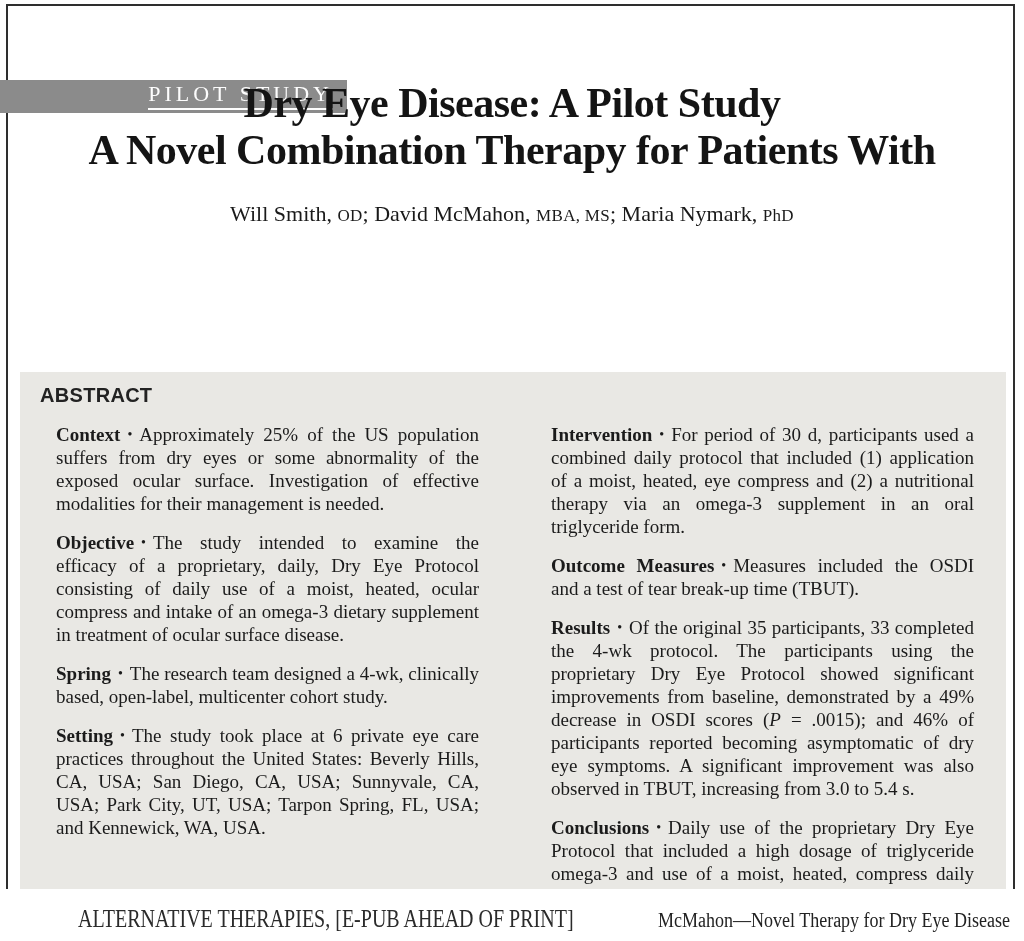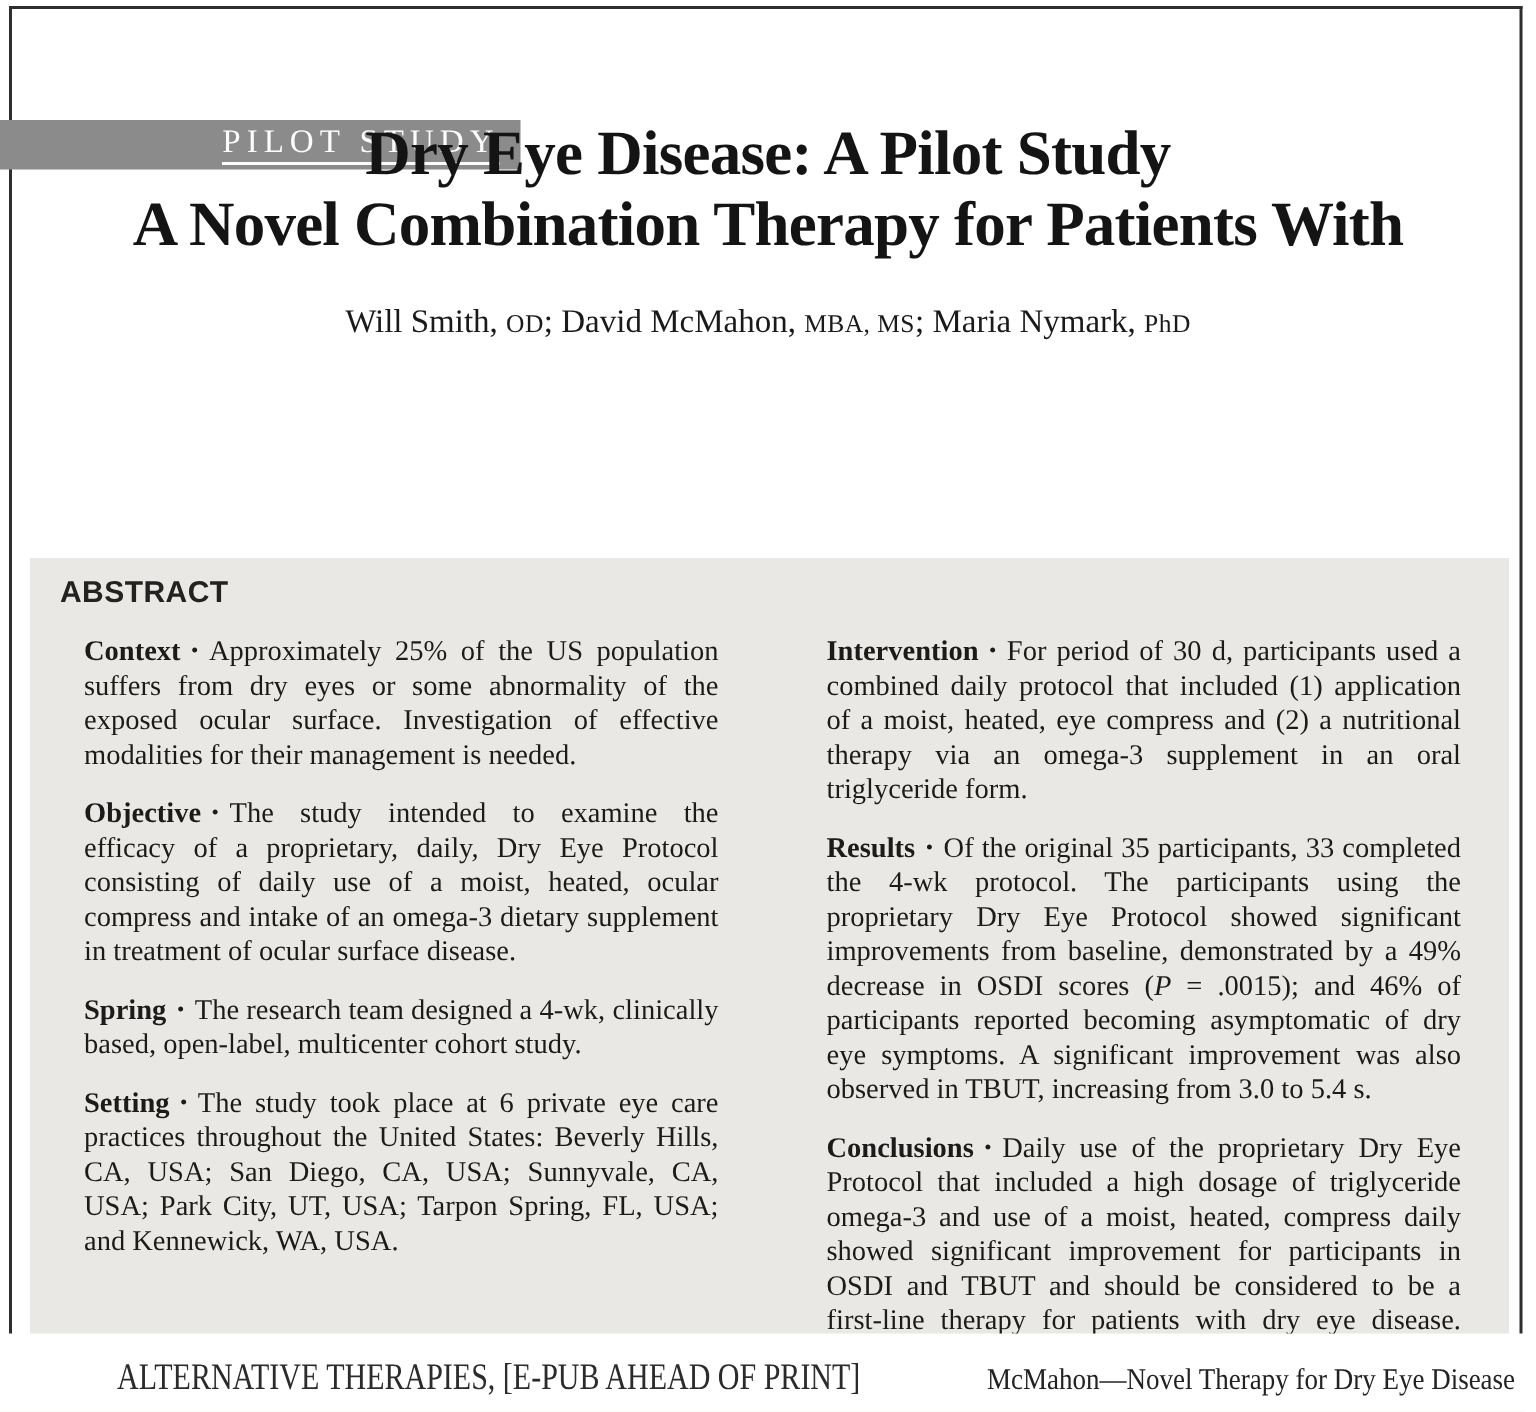--- a/index.html
+++ b/index.html
@@ -151,19 +151,20 @@
 <div class="abstract-box">
   <div class="abs-col">
     <div class="abs-heading">ABSTRACT</div>
     <p class="abs-para"><b class="abs-label">Context</b><span class="bullet">•</span><span>Approximately 25% of the US population suffers from dry eyes or some abnormality of the exposed ocular surface. Investigation of effective modalities for their management is needed.</span></p>
     <p class="abs-para"><b class="abs-label">Objective</b><span class="bullet">•</span><span>The study intended to examine the efficacy of a proprietary, daily, Dry Eye Protocol consisting of daily use of a moist, heated, ocular compress and intake of an omega-3 dietary supplement in treatment of ocular surface disease.</span></p>
     <p class="abs-para"><b class="abs-label">Spring</b><span class="bullet">•</span><span>The research team designed a 4-wk, clinically based, open-label, multicenter cohort study.</span></p>
     <p class="abs-para"><b class="abs-label">Setting</b><span class="bullet">•</span><span>The study took place at 6 private eye care practices throughout the United States: Beverly Hills, CA, USA; San Diego, CA, USA; Sunnyvale, CA, USA; Park City, UT, USA; Tarpon Spring, FL, USA; and Kennewick, WA, USA.</span></p>
   </div>
   <div class="abs-col abs-col-right">
     <p class="abs-para"><b class="abs-label">Intervention</b><span class="bullet">•</span><span>For period of 30 d, participants used a combined daily protocol that included (1) application of a moist, heated, eye compress and (2) a nutritional therapy via an omega-3 supplement in an oral triglyceride form.</span></p>
+    <p class="abs-para"><b class="abs-label">Outcome Measures</b><span class="bullet">•</span><span>Measures included the OSDI and a test of tear break-up time (TBUT).</span></p>
     <p class="abs-para"><b class="abs-label">Results</b><span class="bullet">•</span><span>Of the original 35 participants, 33 completed the 4-wk protocol. The participants using the proprietary Dry Eye Protocol showed significant improvements from baseline, demonstrated by a 49% decrease in OSDI scores (</span><span class="it">P</span><span> = .0015); and 46% of participants reported becoming asymptomatic of dry eye symptoms. A significant improvement was also observed in TBUT, increasing from 3.0 to 5.4 s.</span></p>
     <p class="abs-para"><b class="abs-label">Conclusions</b><span class="bullet">•</span><span>Daily use of the proprietary Dry Eye Protocol that included a high dosage of triglyceride omega-3 and use of a moist, heated, compress daily showed significant improvement for participants in OSDI and TBUT and should be considered to be a first-line therapy for patients with dry eye disease. (</span><span class="it">Altern Ther Health Med.</span><span> [E-pub ahead of print.])</span></p>
   </div>
 </div>
 
 <div class="footer-journal">ALTERNATIVE THERAPIES, [E-PUB AHEAD OF PRINT]</div>
 <div class="footer-running-head">McMahon—Novel Therapy for Dry Eye Disease</div>
 
 </body></html>

